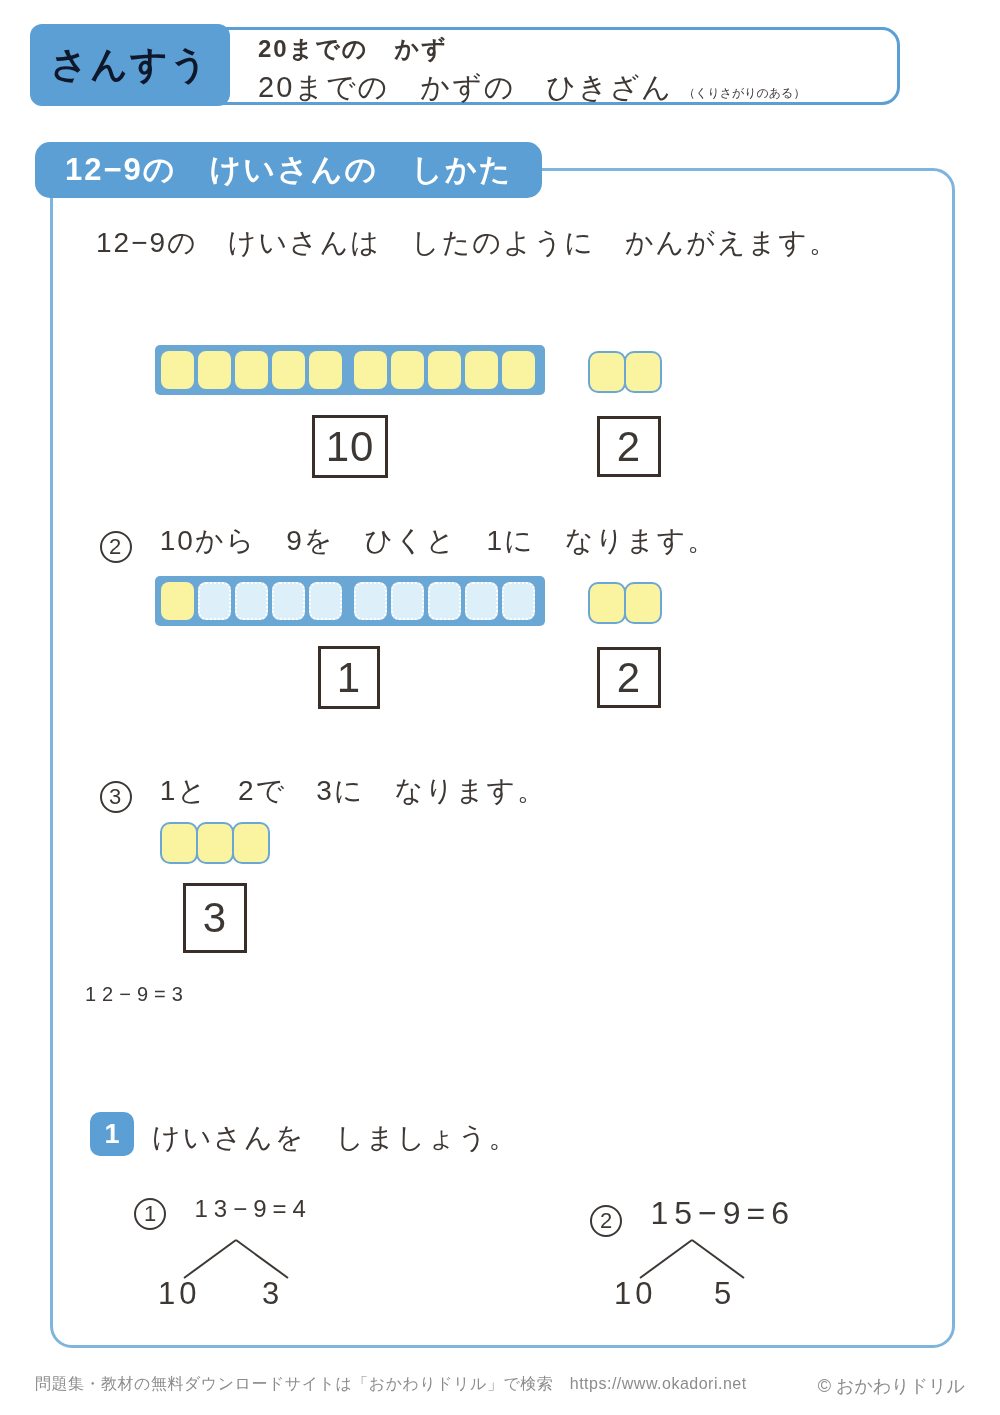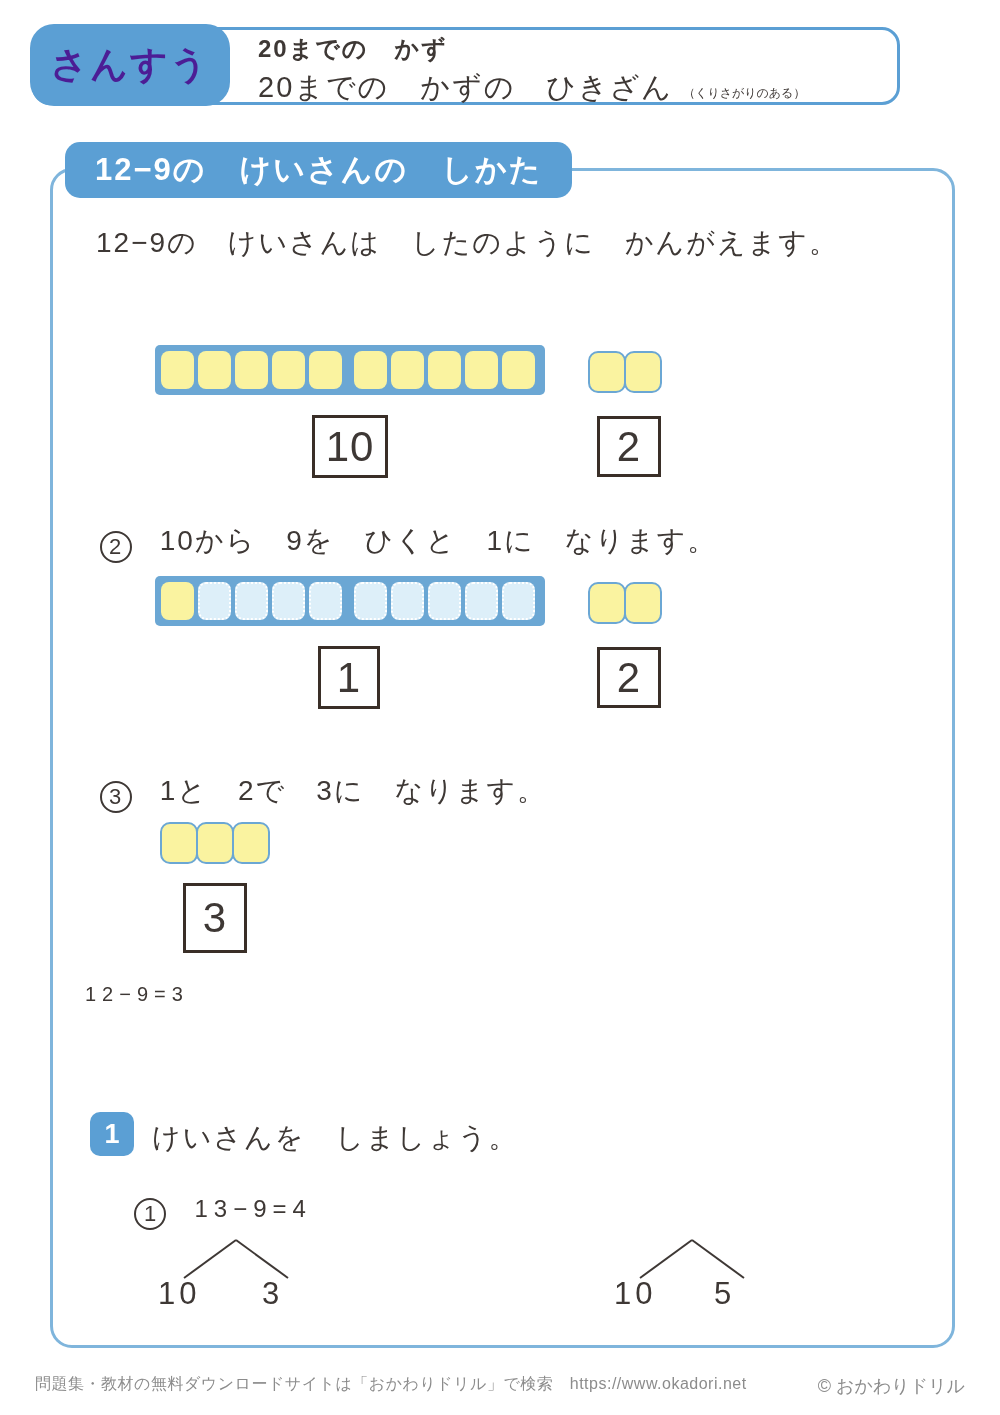--- a/index.html
+++ b/index.html
@@ -11,41 +11,40 @@
   }
   .abs { position:absolute; }
 
   
   .header-box {
     left:32px; top:27px; width:868px; height:78px;
     border:3px solid #5b9fd4; border-radius:18px; background:#fff;
   }
   .subject-badge {
     left:30px; top:24px; width:200px; height:82px;
-    background:#5b9fd4; border-radius:24px;
+    background:#5b9fd4; border-radius:12px;
     display:flex; align-items:center; justify-content:center;
-    color:#4c1d95; font-size:37px; font-weight:bold; letter-spacing:2px;text-align:center;
+    color:#0f172a; font-size:37px; font-weight:bold; letter-spacing:2px;text-align:center;
   }
   .header-text { left:258px; top:33px; }
   .unit-small { font-size:24px; letter-spacing:2px;font-weight:bold; }
   .unit-main  { font-size:29px; letter-spacing:2px; margin-top:3px; }
   .unit-note  { font-size:12px; letter-spacing:0; }
 
   
   .main-box {
     left:50px; top:168px; width:905px; height:1180px;
     border:3px solid #7fb5dc; border-radius:22px; background:#fff;
   }
   .section-title {
     left:35px; top:142px; height:56px; padding:0 30px;
     background:#5b9fd4; border-radius:15px;
     display:flex; align-items:center;
     color:#fff; font-size:31px; font-weight:bold; letter-spacing:2px;
     white-space:nowrap;
-    margin-left:30px;
   }
 
   .jp { font-size:28px; letter-spacing:2px; white-space:nowrap; }
 
   .circled {
     display:inline-flex; align-items:center; justify-content:center;
     width:32px; height:32px; border:2px solid #3e3835; border-radius:50%;
     font-size:22px; margin-right:18px; vertical-align:-4px;
   }
 
@@ -178,20 +177,24 @@
     <span class="circled" style="margin-right:24px;">1</span>
     <span class="equation" style="font-size:24px;">13−9=4</span>
   </div>
   <svg class="abs tree-svg" style="left:178px; top:1238px;" width="116" height="42">
     <line x1="58" y1="2" x2="6" y2="40" stroke="#3e3835" stroke-width="2"></line>
     <line x1="58" y1="2" x2="110" y2="40" stroke="#3e3835" stroke-width="2"></line>
   </svg>
   <div class="abs tree-num" style="left:158px; top:1276px;">10</div>
   <div class="abs tree-num" style="left:262px; top:1276px;">3</div>
 
+  <div class="abs" style="left:590px; top:1195px;">
+    <span class="circled" style="margin-right:24px;">2</span>
+    <span class="equation" style="font-size:32px;">15−9=6</span>
+  </div>
   <svg class="abs tree-svg" style="left:634px; top:1238px;" width="116" height="42">
     <line x1="58" y1="2" x2="6" y2="40" stroke="#3e3835" stroke-width="2"></line>
     <line x1="58" y1="2" x2="110" y2="40" stroke="#3e3835" stroke-width="2"></line>
   </svg>
   <div class="abs tree-num" style="left:614px; top:1276px;">10</div>
   <div class="abs tree-num" style="left:714px; top:1276px;">5</div>
 
   <div class="abs footer-left">問題集・教材の無料ダウンロードサイトは「おかわりドリル」で検索　https://www.okadori.net</div>
   <div class="abs footer-right">© おかわりドリル</div>
 

